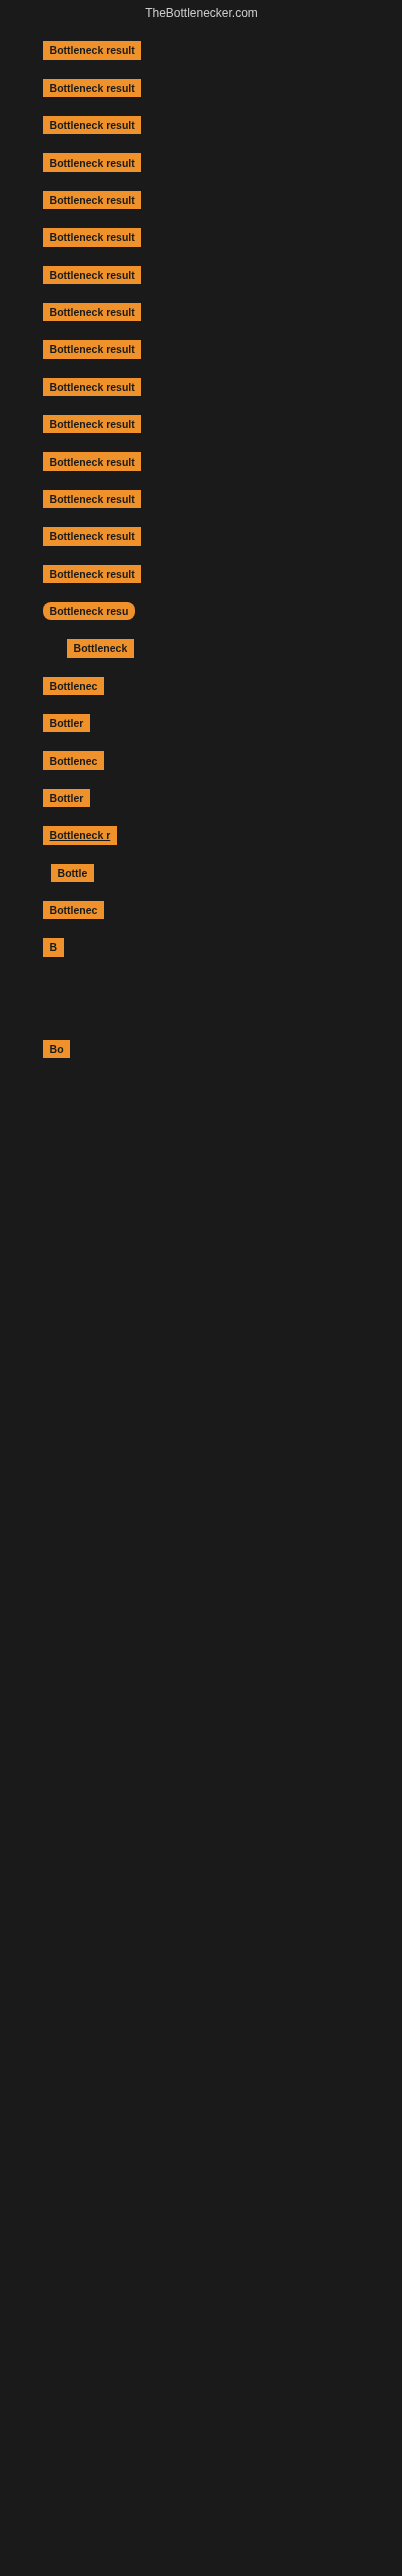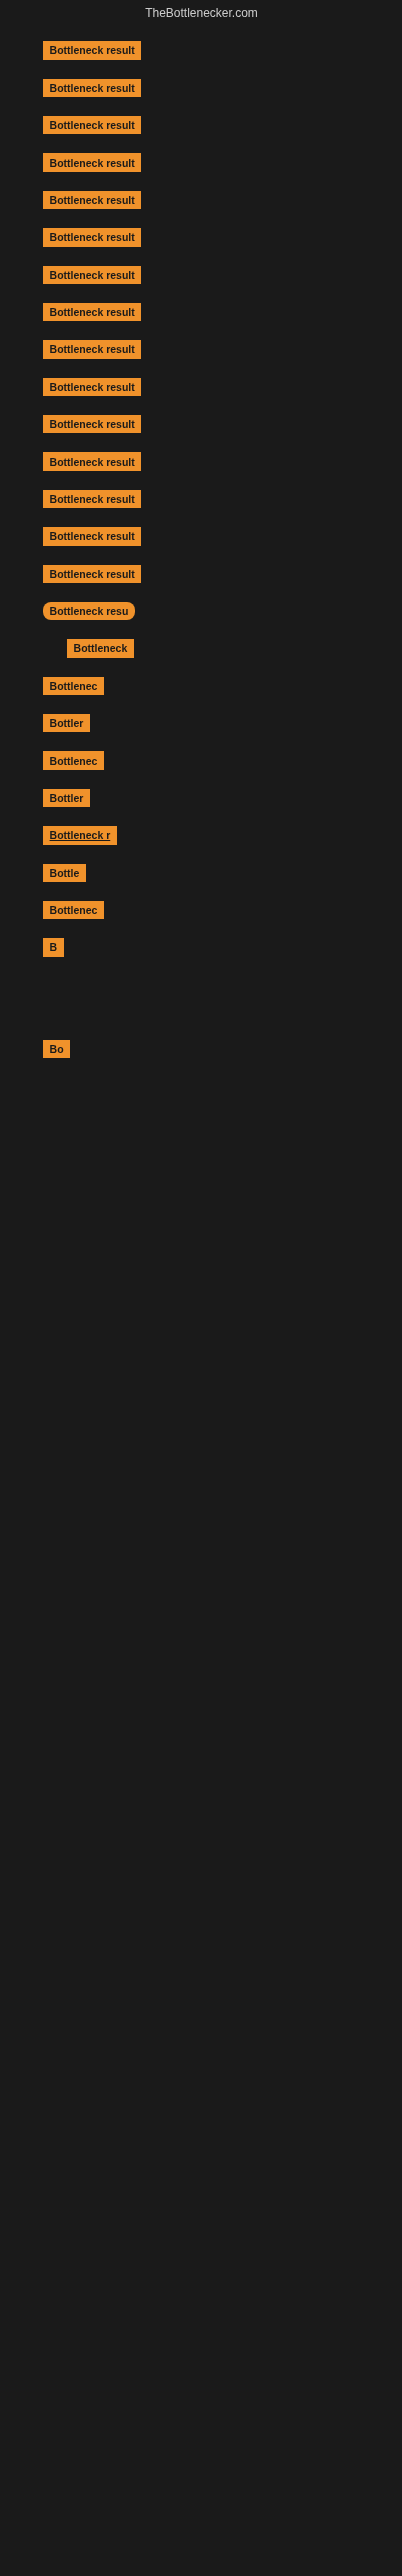--- a/index.html
+++ b/index.html
@@ -65,21 +65,21 @@
     <div class="item-row"><span class="bottleneck-badge" style="max-width: 121px; overflow: hidden;">Bottleneck result</span></div>
     <div class="item-row"><span class="bottleneck-badge" style="max-width: 121px; overflow: hidden;">Bottleneck result</span></div>
     <div class="item-row"><span class="bottleneck-badge" style="max-width: 121px; overflow: hidden;">Bottleneck result</span></div>
     <div class="item-row"><span class="bottleneck-badge" style="max-width: 111px; overflow: hidden; border-radius: 8px;">Bottleneck resu</span></div>
     <div class="item-row"><span class="bottleneck-badge" style="max-width: 89px; overflow: hidden; margin-left: 24px;">Bottleneck</span></div>
     <div class="item-row"><span class="bottleneck-badge" style="max-width: 82px; overflow: hidden;">Bottlenec</span></div>
     <div class="item-row"><span class="bottleneck-badge" style="max-width: 66px; overflow: hidden;">Bottler</span></div>
     <div class="item-row"><span class="bottleneck-badge" style="max-width: 82px; overflow: hidden;">Bottlenec</span></div>
     <div class="item-row"><span class="bottleneck-badge" style="max-width: 76px; overflow: hidden;">Bottler</span></div>
     <div class="item-row"><span class="bottleneck-badge" style="max-width: 93px; overflow: hidden; text-decoration: underline;">Bottleneck r</span></div>
-    <div class="item-row"><span class="bottleneck-badge" style="max-width: 63px; overflow: hidden;">Bottle</span></div>
+    <div class="item-row"><span class="bottleneck-badge" style="max-width: 63px; overflow: hidden; margin-left: 8px;">Bottle</span></div>
     <div class="item-row"><span class="bottleneck-badge" style="max-width: 82px; overflow: hidden;">Bottlenec</span></div>
     <div class="item-row"><span class="bottleneck-badge" style="max-width: 32px; overflow: hidden;">B</span></div>
     <div class="item-row"></div>
     <div class="item-row"></div>
     <div class="item-row"></div>
     <div class="item-row"></div>
     <div class="item-row"><span class="bottleneck-badge" style="max-width: 39px; overflow: hidden;">Bo</span></div>
     <div class="item-row"></div>
     <div class="item-row"></div>
     <div class="item-row"></div>

